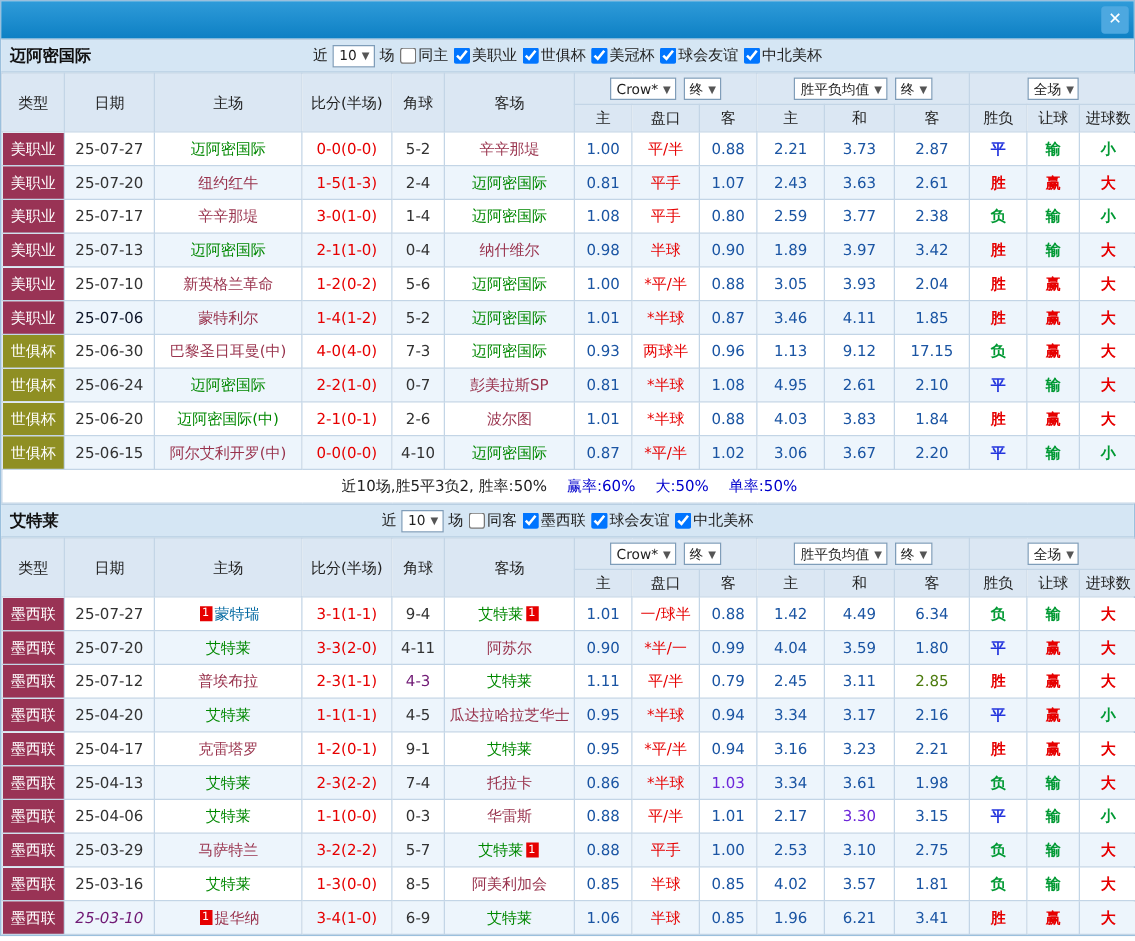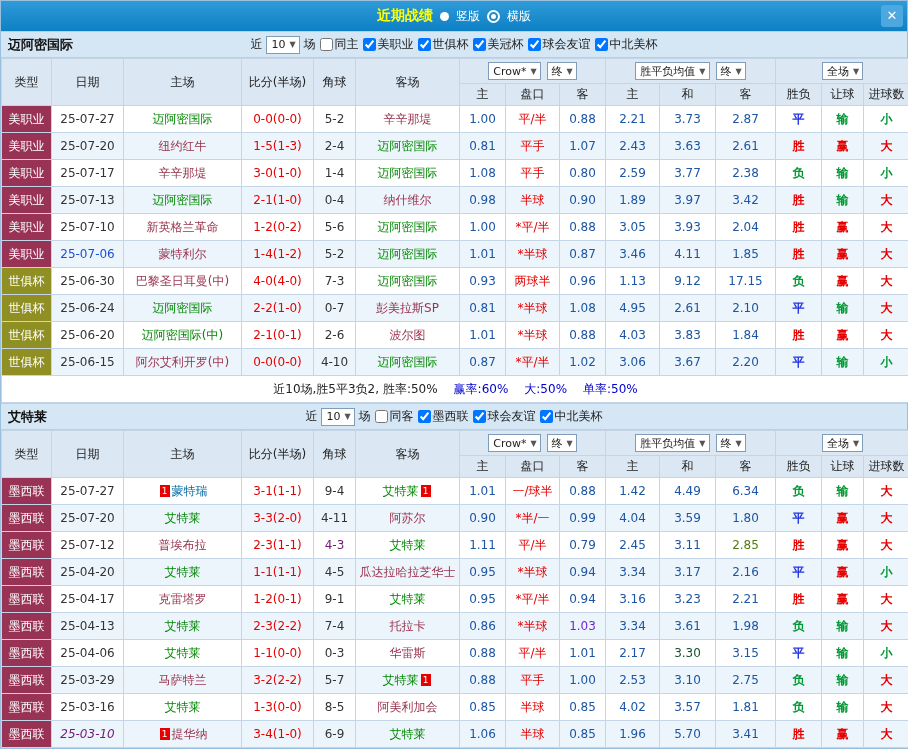--- a/index.html
+++ b/index.html
@@ -40,27 +40,20 @@
   .bold { font-weight:bold; }
   .summary-row td { height:26px; background:#fff !important; font-size:12px; }
   .sum-part { margin:0 8px; }
   .hdr-group .select { margin:0 3px; }
 </style>
 </head>
 <body>
 
 <div class="app">
   <div class="titlebar">
-    <div class="titlebar-center">
-      <span class="tb-title">近期战绩</span>
-      <span class="radio"></span>
-      <span class="tb-label">竖版</span>
-      <span class="radio selected"></span>
-      <span class="tb-label">横版</span>
-    </div>
     <div class="close-btn">✕</div>
   </div>
 
   <div id="section-0">
       <div class="filterbar">
         <span class="team-title">迈阿密国际</span>
         <span class="filter-mid">
           <span>近</span>
           <span class="select">
             <span>10</span>
@@ -231,21 +224,21 @@
             <td style="color: rgb(27, 85, 163);">0.88</td>
             <td style="color: rgb(27, 85, 163);">3.05</td>
             <td style="color: rgb(27, 85, 163);">3.93</td>
             <td style="color: rgb(27, 85, 163);">2.04</td>
             <td class="bold" style="color: rgb(230, 0, 0);">胜</td>
             <td class="bold" style="color: rgb(230, 0, 0);">赢</td>
             <td class="bold" style="color: rgb(230, 0, 0);">大</td>
           </tr>
           <tr class="alt">
             <td class="type-cell" style="background: rgb(153, 51, 85);">美职业</td>
-            <td style="color: #1d4ed8;">25-07-06</td>
+            <td style="color: #0f172a;">25-07-06</td>
             <td class="team-cell"><a class="team-link" style="color: rgb(153, 51, 77);">蒙特利尔</a></td>
             <td style="color: rgb(230, 0, 0);">1-4(1-2)</td>
             <td style="color: rgb(51, 51, 51);">5-2</td>
             <td class="team-cell"><a class="team-link" style="color: rgb(0, 136, 0);">迈阿密国际</a></td>
             <td style="color: rgb(27, 85, 163);">1.01</td>
             <td style="color: rgb(230, 0, 0);">*半球</td>
             <td style="color: rgb(27, 85, 163);">0.87</td>
             <td style="color: rgb(27, 85, 163);">3.46</td>
             <td style="color: rgb(27, 85, 163);">4.11</td>
             <td style="color: rgb(27, 85, 163);">1.85</td>
@@ -519,21 +512,21 @@
             <td class="type-cell" style="background: rgb(153, 51, 85);">墨西联</td>
             <td style="color: rgb(51, 51, 51);">25-04-06</td>
             <td class="team-cell"><a class="team-link" style="color: rgb(0, 136, 0);">艾特莱</a></td>
             <td style="color: rgb(230, 0, 0);">1-1(0-0)</td>
             <td style="color: rgb(51, 51, 51);">0-3</td>
             <td class="team-cell"><a class="team-link" style="color: rgb(153, 51, 77);">华雷斯</a></td>
             <td style="color: rgb(27, 85, 163);">0.88</td>
             <td style="color: rgb(230, 0, 0);">平/半</td>
             <td style="color: rgb(27, 85, 163);">1.01</td>
             <td style="color: rgb(27, 85, 163);">2.17</td>
-            <td style="color: #14532d; text-align: center;">3.30</td>
+            <td style="color: #6d28d9; text-align: center;">3.30</td>
             <td style="color: rgb(27, 85, 163);">3.15</td>
             <td class="bold" style="color: rgb(34, 51, 221);">平</td>
             <td class="bold" style="color: rgb(0, 153, 51);">输</td>
             <td class="bold" style="color: rgb(0, 153, 51);">小</td>
           </tr>
           <tr class="alt">
             <td class="type-cell" style="background: rgb(153, 51, 85);">墨西联</td>
             <td style="color: rgb(51, 51, 51);">25-03-29</td>
             <td class="team-cell"><a class="team-link" style="color: rgb(153, 51, 77);">马萨特兰</a></td>
             <td style="color: rgb(230, 0, 0);">3-2(2-2)</td>
@@ -570,21 +563,21 @@
             <td class="type-cell" style="background: rgb(153, 51, 85);">墨西联</td>
             <td style="color: #701a75; font-style: italic;">25-03-10</td>
             <td class="team-cell"><span class="badge">1</span><a class="team-link" style="color: rgb(153, 51, 77);">提华纳</a></td>
             <td style="color: rgb(230, 0, 0);">3-4(1-0)</td>
             <td style="color: rgb(51, 51, 51);">6-9</td>
             <td class="team-cell"><a class="team-link" style="color: rgb(0, 136, 0);">艾特莱</a></td>
             <td style="color: rgb(27, 85, 163);">1.06</td>
             <td style="color: rgb(230, 0, 0);">半球</td>
             <td style="color: rgb(27, 85, 163);">0.85</td>
             <td style="color: rgb(27, 85, 163);">1.96</td>
-            <td style="color: rgb(27, 85, 163);">5.70</td>
+            <td style="color: rgb(27, 85, 163);">6.21</td>
             <td style="color: rgb(27, 85, 163);">3.41</td>
             <td class="bold" style="color: rgb(230, 0, 0);">胜</td>
             <td class="bold" style="color: rgb(230, 0, 0);">赢</td>
             <td class="bold" style="color: rgb(230, 0, 0);">大</td>
           </tr>
         </tbody>
       </table>
     </div>
 </div>
 

